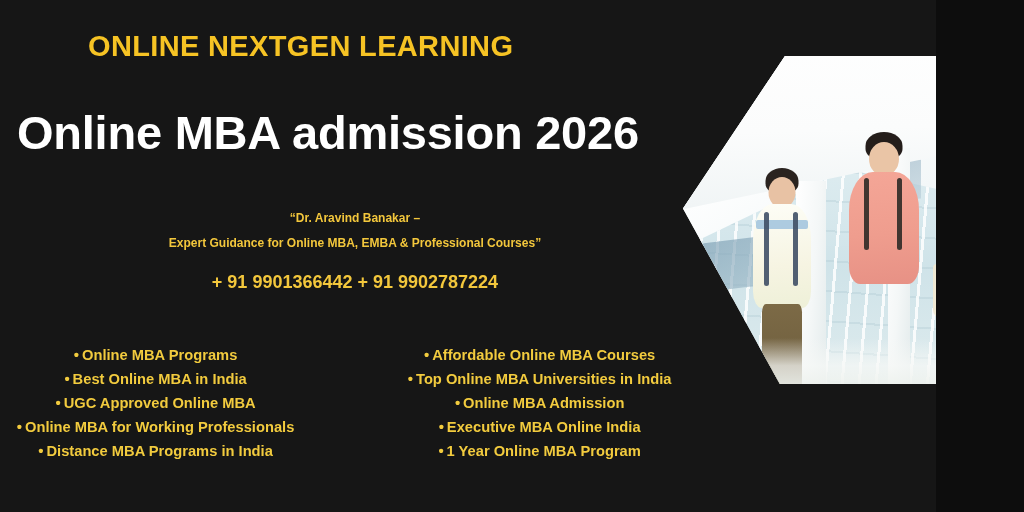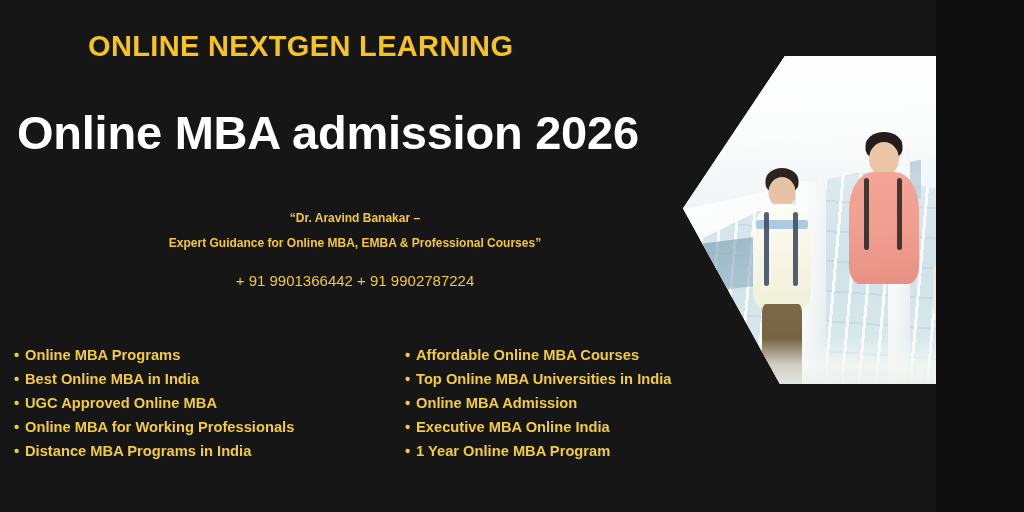--- a/index.html
+++ b/index.html
@@ -188,26 +188,26 @@
   .quote {
     position:absolute; left:0; top:206px; width:710px;
     text-align:center; color:#f3c73c;
     font-size:12px; font-weight:700; line-height:25px;
     white-space:nowrap;
   }
   .quote-line { display:block; }
   .phones {
     position:absolute; left:0; top:272px; width:710px;
     text-align:center; color:#f3c73c;
-    font-size:15px; font-weight:400; white-space:nowrap;
+    font-size:18px; font-weight:700; white-space:nowrap;
   }
 
   .bullets {
     position:absolute; top:343px;
-    color:#f2cb3e; font-size:14.7px; font-weight:700; line-height:23px;
+    color:#f2cb3e; font-size:14.7px; font-weight:700; line-height:23px;text-align:center;
   }
   .bullets.col-left  { left:14px; }
   .bullets.col-right { left:405px; }
   .bullet-item { white-space:nowrap; }
   .bullet-dot {
     display:inline-block; width:11px;
     font-size:15px; line-height:23px;
   }
 </style>
 </head>

